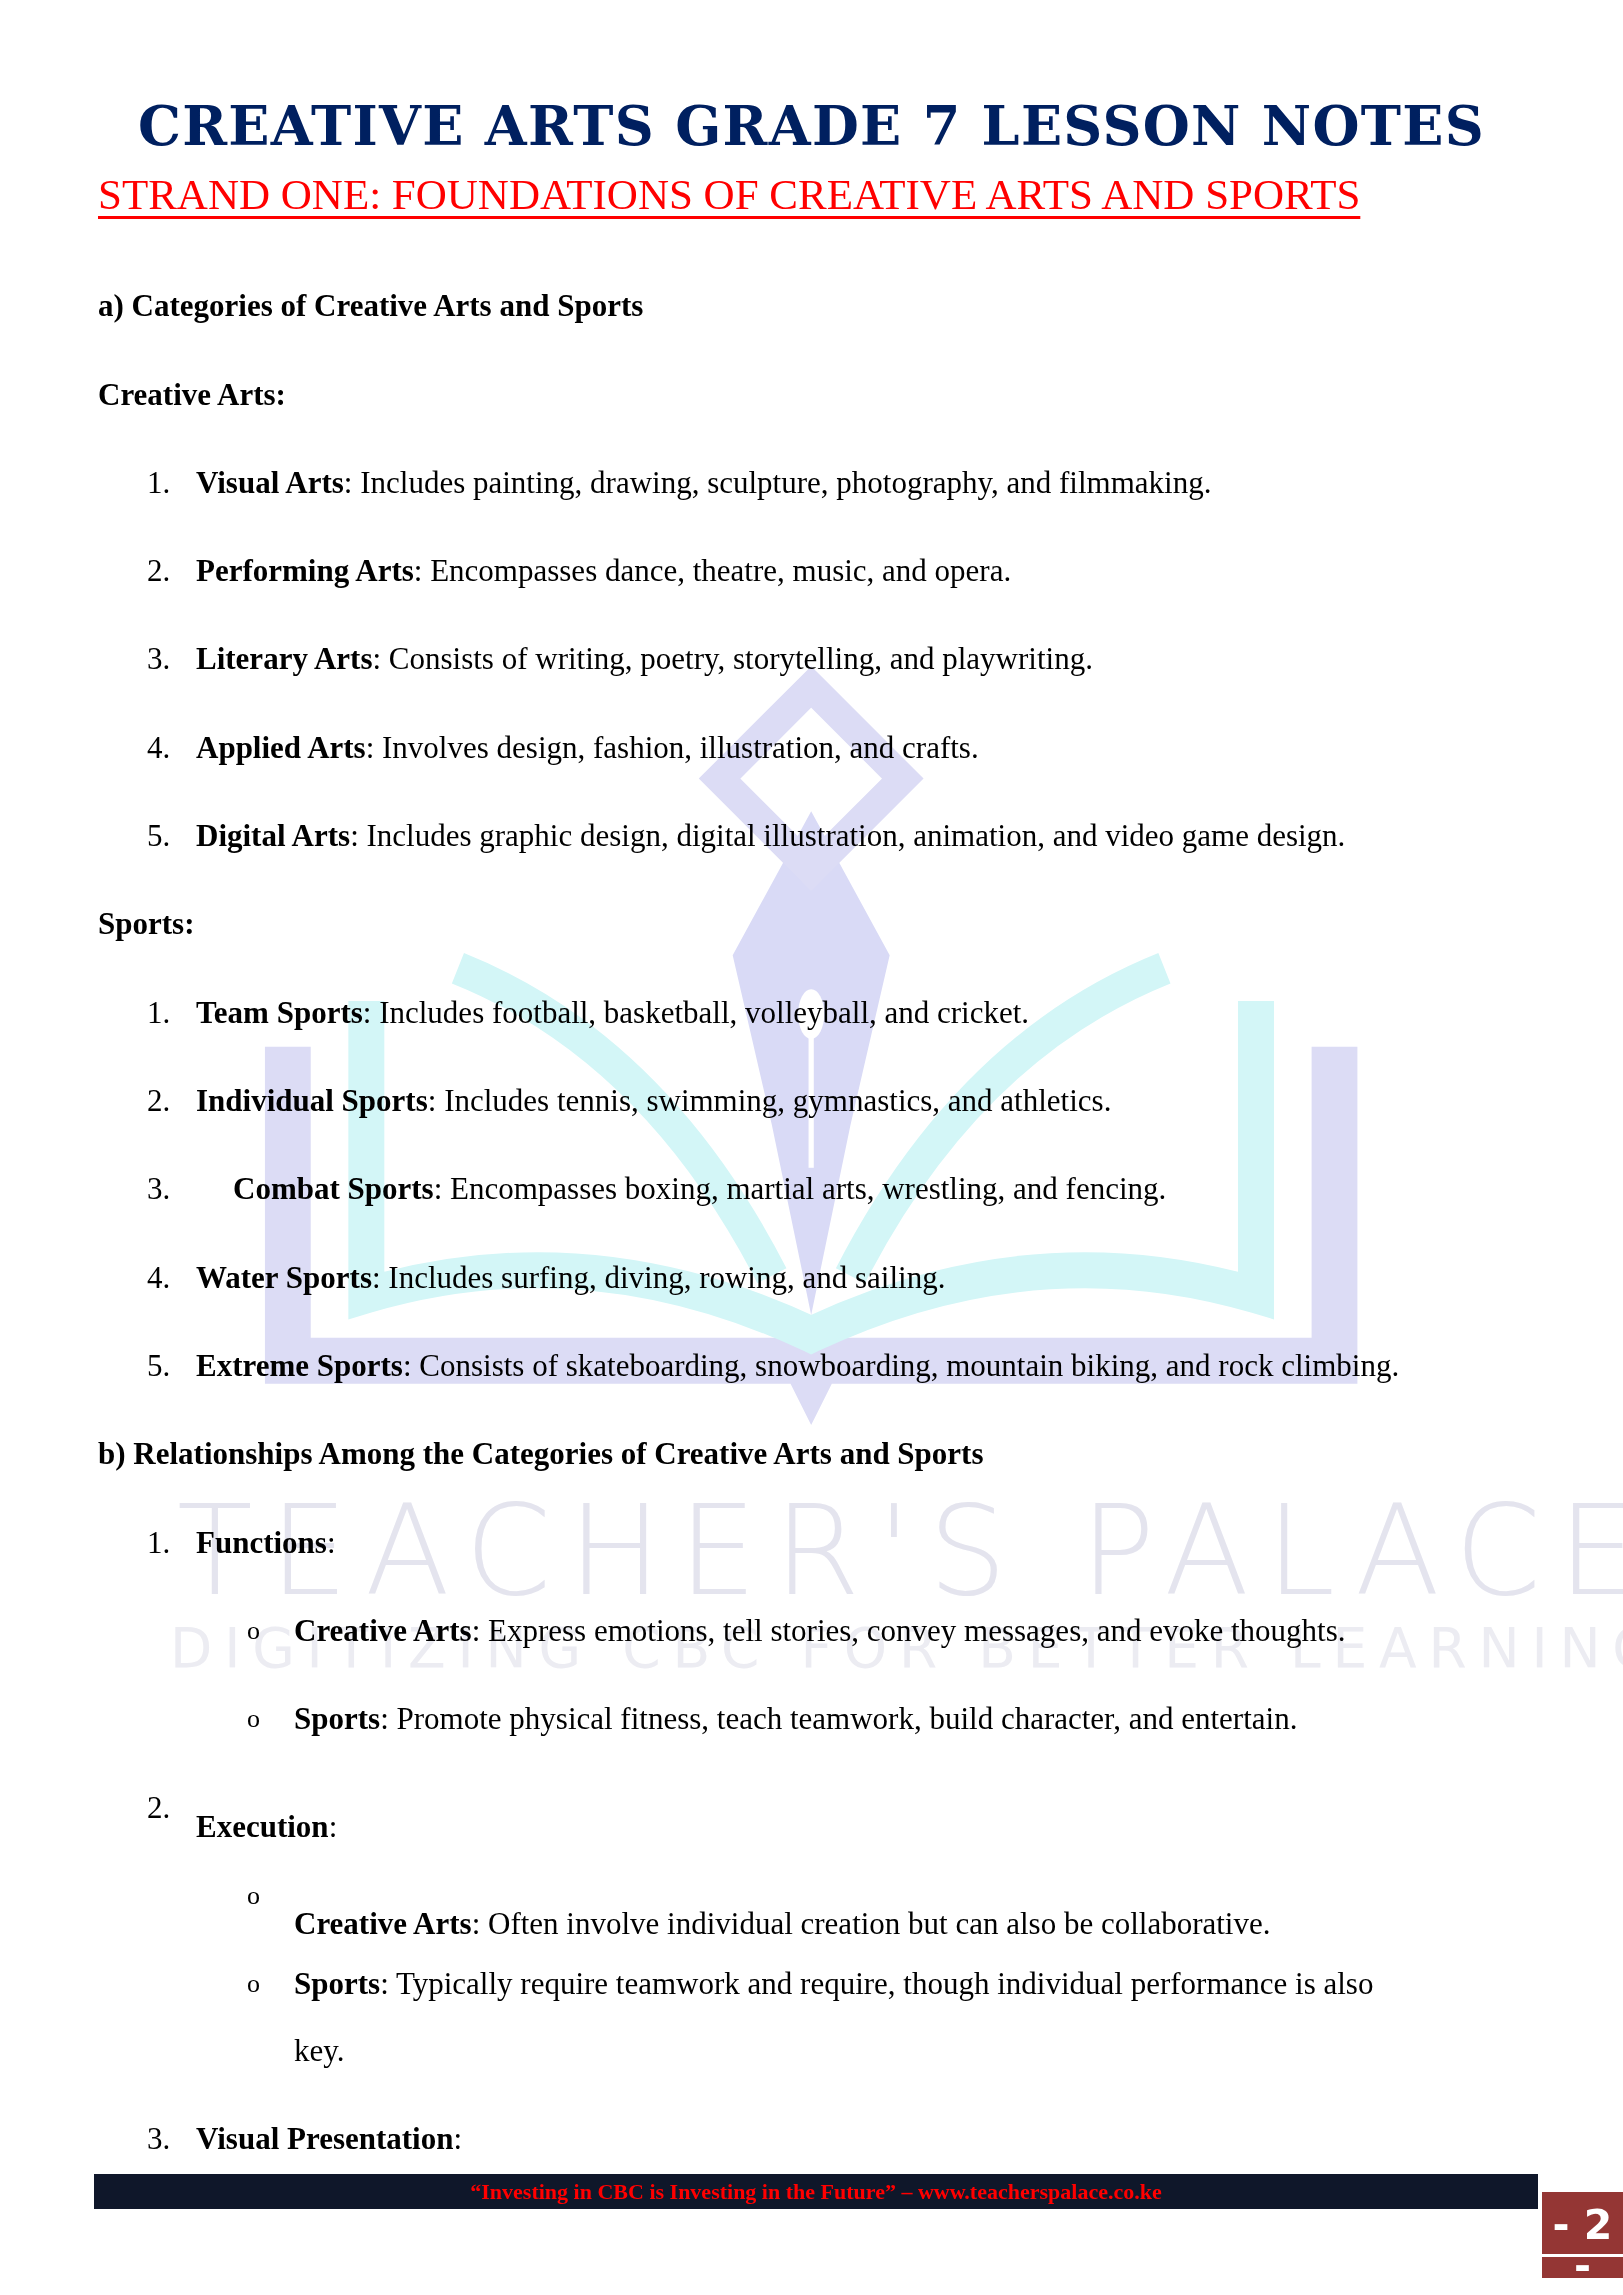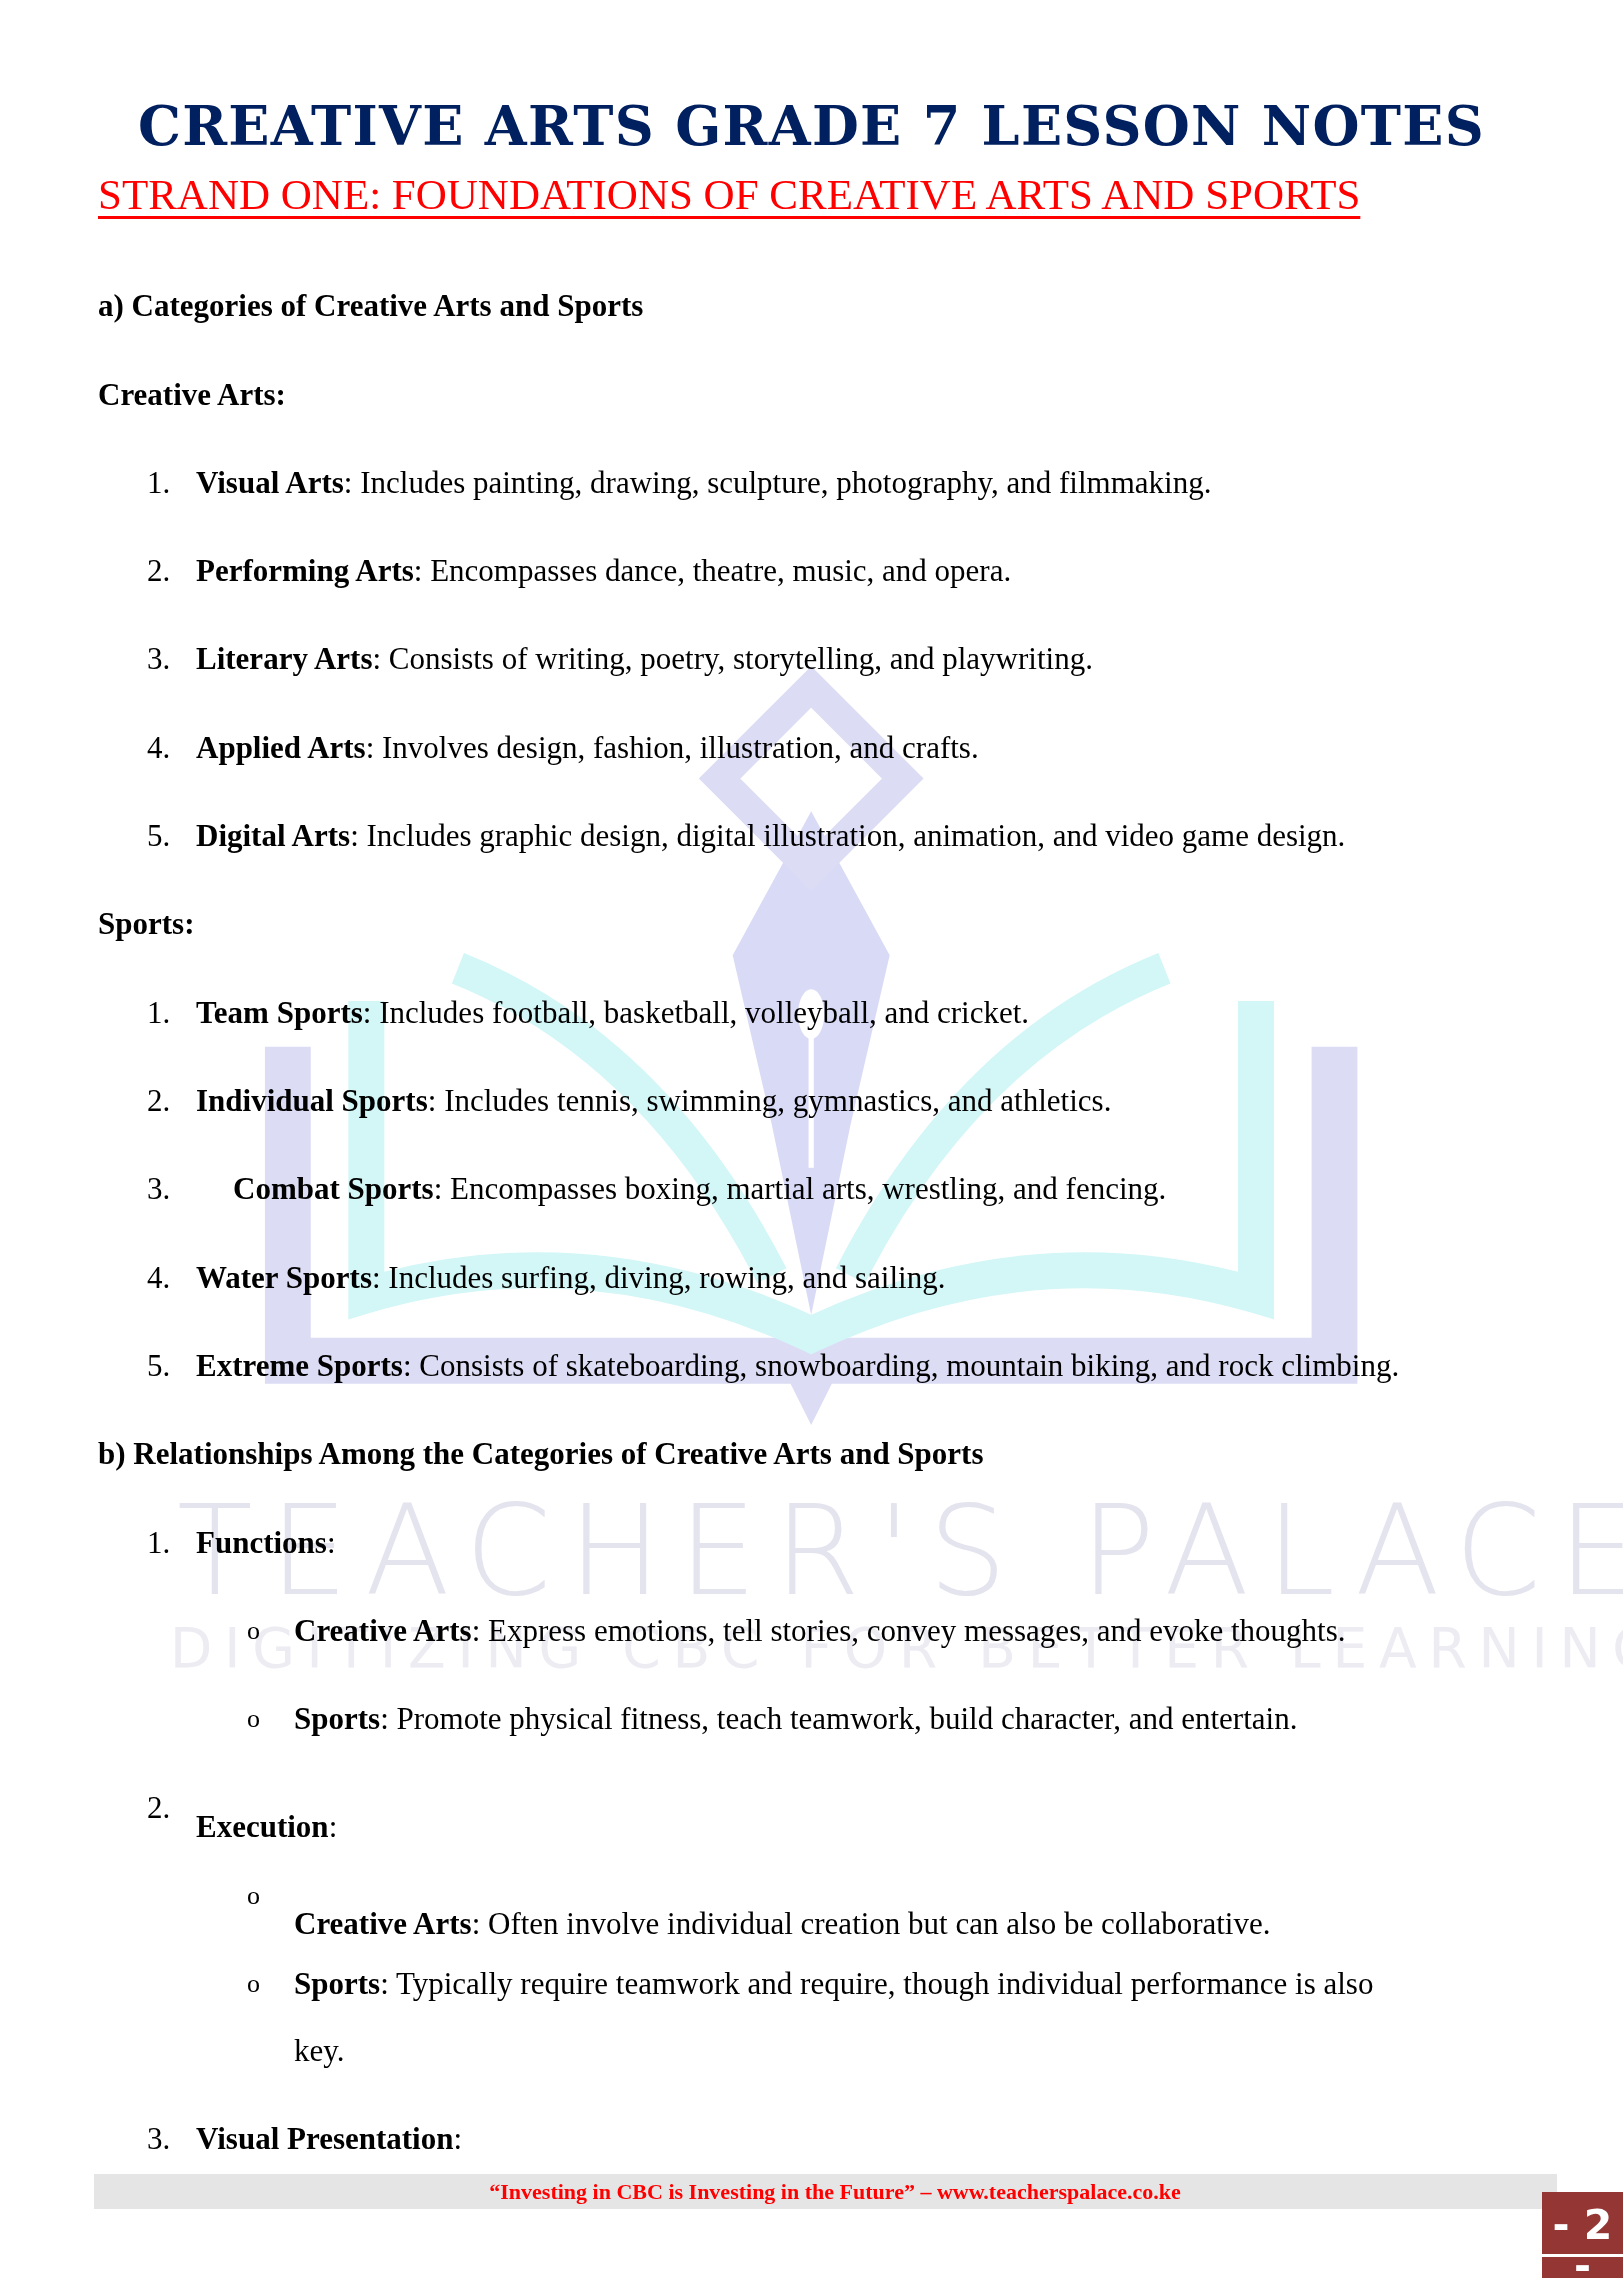--- a/index.html
+++ b/index.html
@@ -14,21 +14,21 @@
 
   .title { position:absolute; left:0; width:1623px; top:99px; text-align:center; font-family:"DejaVu Serif","Liberation Serif",serif; font-weight:bold; font-size:54px; color:#002060; letter-spacing:1.3px; line-height:1; }
   .strand { position:absolute; left:98px; top:173px; font-family:"Liberation Serif",serif; font-size:43px; color:#ff0000; text-decoration:underline; text-decoration-thickness:3.3px; text-underline-offset:6.5px; line-height:1; white-space:nowrap; }
 
   .line { position:absolute; font-size:31px; line-height:1; white-space:nowrap; }
   .heading { font-weight:bold; }
   .num { position:absolute; width:46px; text-align:left; }
   .bul { position:absolute; width:26px; font-size:26px; }
   b { font-weight:bold; }
 
-  .footer-bar { position:absolute; left:94px; top:2174px; width:1444px; height:35px; background:#e5e5e5; text-align:center;padding-left:19px; }
+  .footer-bar { position:absolute; left:94px; top:2174px; width:1444px; height:35px; background:#0f172a; text-align:center; }
   .footer-text { color:#ff0000; font-family:"Liberation Serif",serif; font-weight:bold; font-size:22px; line-height:35px; white-space:nowrap; }
 
   .page-box { position:absolute; left:1542px; top:2192px; width:81px; height:86px; background:#943634; }
   .page-num { position:absolute; left:0; top:13px; width:81px; text-align:center; color:#fff; font-family:"DejaVu Sans","Liberation Sans",sans-serif; font-weight:bold; font-size:41px; line-height:1; }
   .page-rule { position:absolute; left:0; top:62px; width:81px; height:3.3px; background:#fff; }
 </style>
 </head>
 <body>
 
 <div class="wm">

